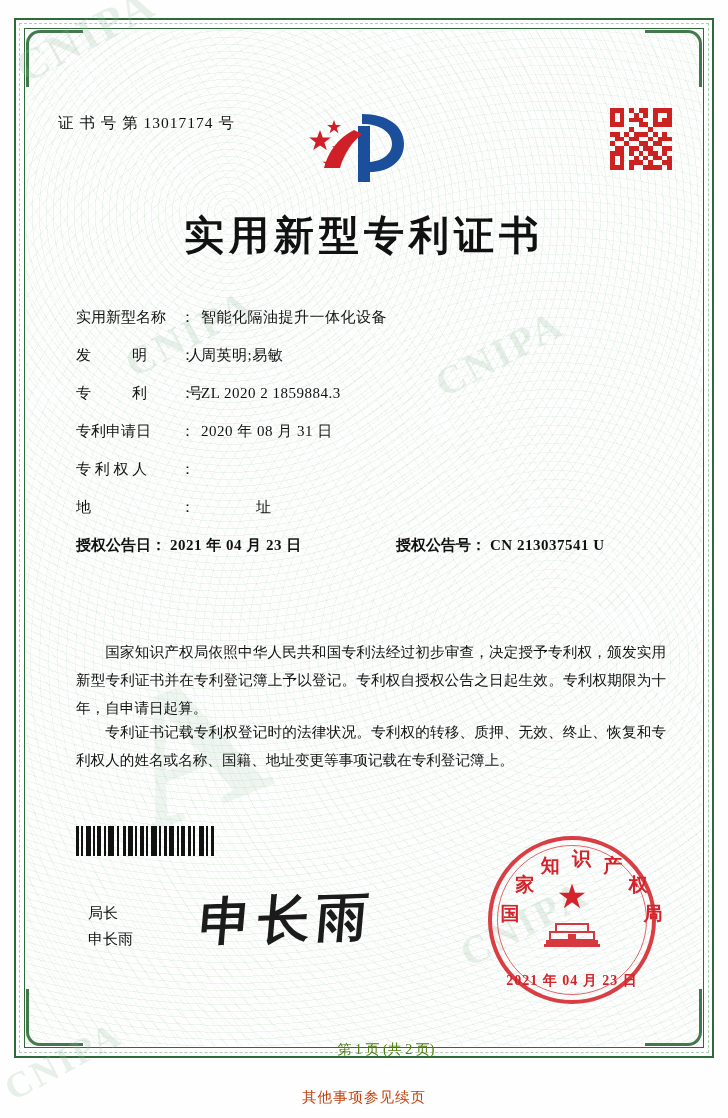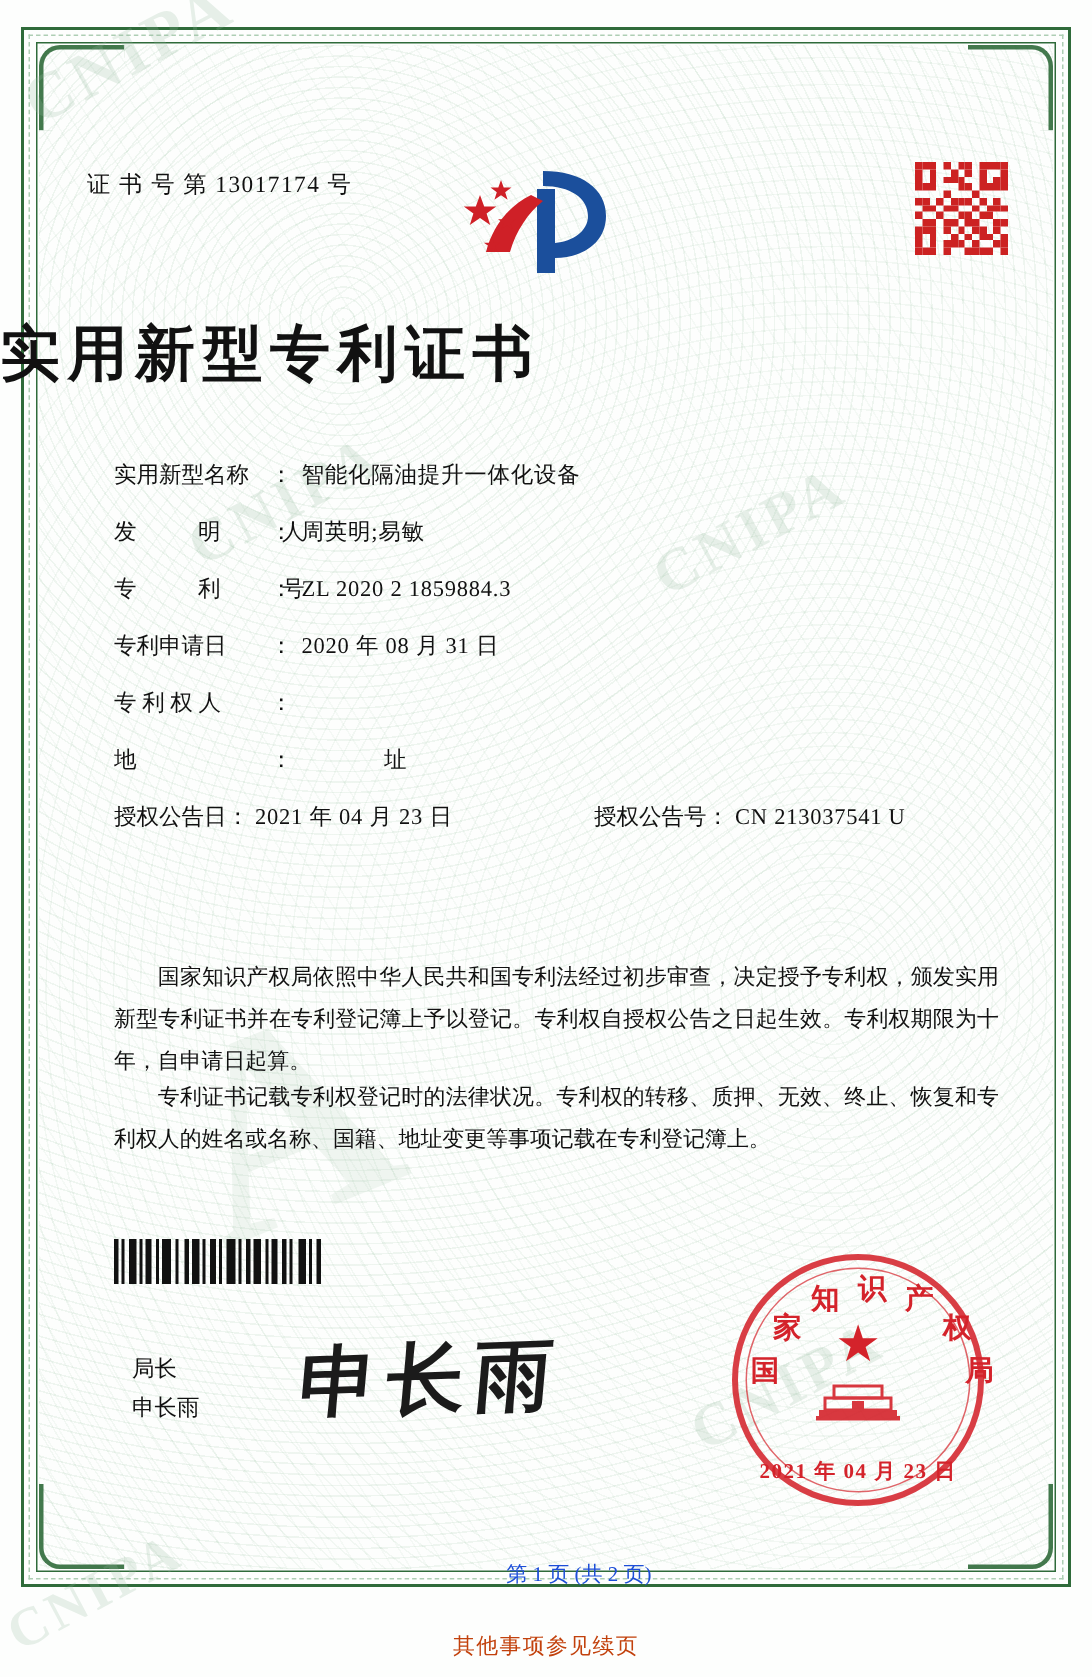--- a/index.html
+++ b/index.html
@@ -130,21 +130,21 @@
     top: 108px;
     transform: translateX(-50%);
     width: 160px;
     height: 80px;
   }
 
   .title {
     position: absolute;
     left: 0; right: 0;
     top: 208px;
-    text-align: left;
+    text-align: center;
     font-size: 40px;
     font-weight: bold;
     letter-spacing: 5px;
     color: #111;
     font-family: Liberation Sans, sans-serif;
   }
 
   
   .fields {
     position: absolute;
@@ -175,20 +175,21 @@
     letter-spacing: .5px;
   }
   .label.sp2 { letter-spacing: 13px; }
   .label.sp3 { letter-spacing: 13px; }
   .label.sp4 { letter-spacing: 30px; }
 
   .field-row2 {
     display: flex;
     align-items: center;
     margin-bottom: 4px;
+    font-weight: bold;
   }
   .field-row2 .c1 { flex: 0 0 320px; display: flex; align-items: baseline; }
   .field-row2 .c2 { flex: 1 1 auto; display: flex; align-items: baseline; }
   .field-row2 .lab { white-space: nowrap; }
   .field-row2 .val { margin-left: 4px; letter-spacing: .5px; }
 
   
   .para {
     position: absolute;
     left: 76px;
@@ -301,21 +302,21 @@
     letter-spacing: 1px;
   }
 
   
   .page-no {
     position: absolute;
     left: 0; right: 0;
     top: 1041px;
     text-align: center;
     font-size: 14px;
-    color: #1d4ed8;
+    color: #4d7c0f;
     padding-left: 44px;
   }
   .footnote {
     position: absolute;
     left: 0; right: 0;
     top: 1088px;
     text-align: center;
     font-size: 14.5px;
     color: #c2410c;
     letter-spacing: 1px;

